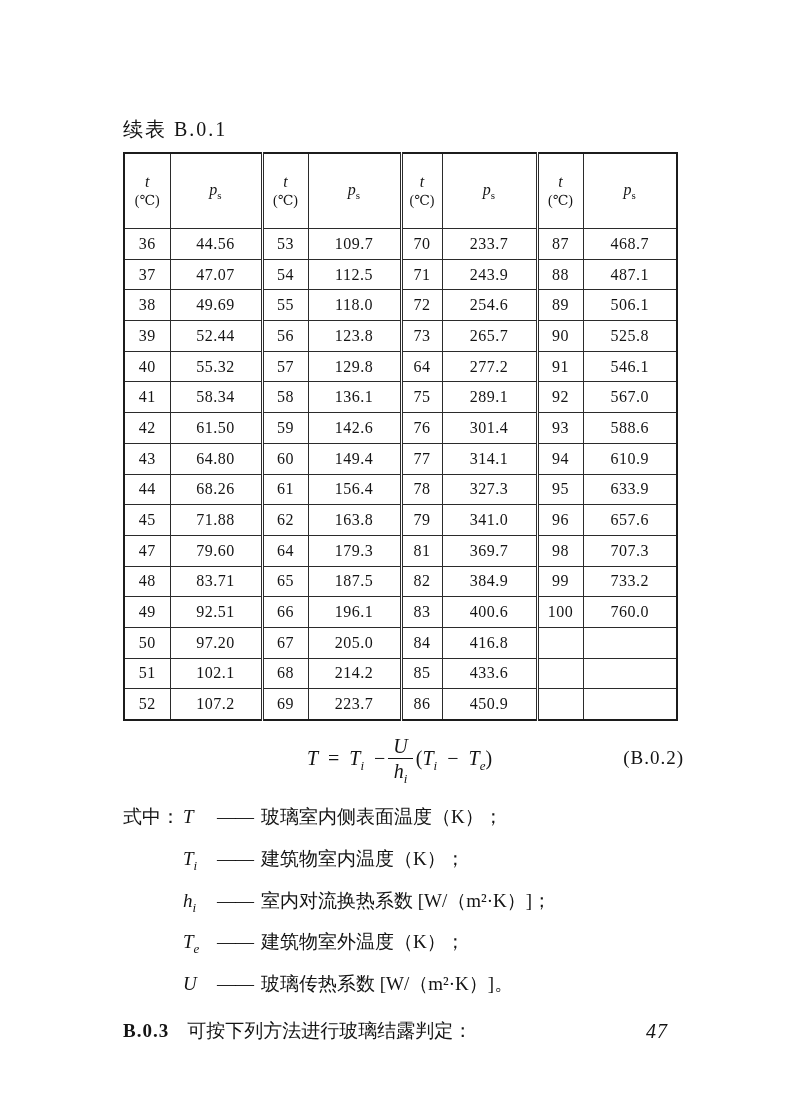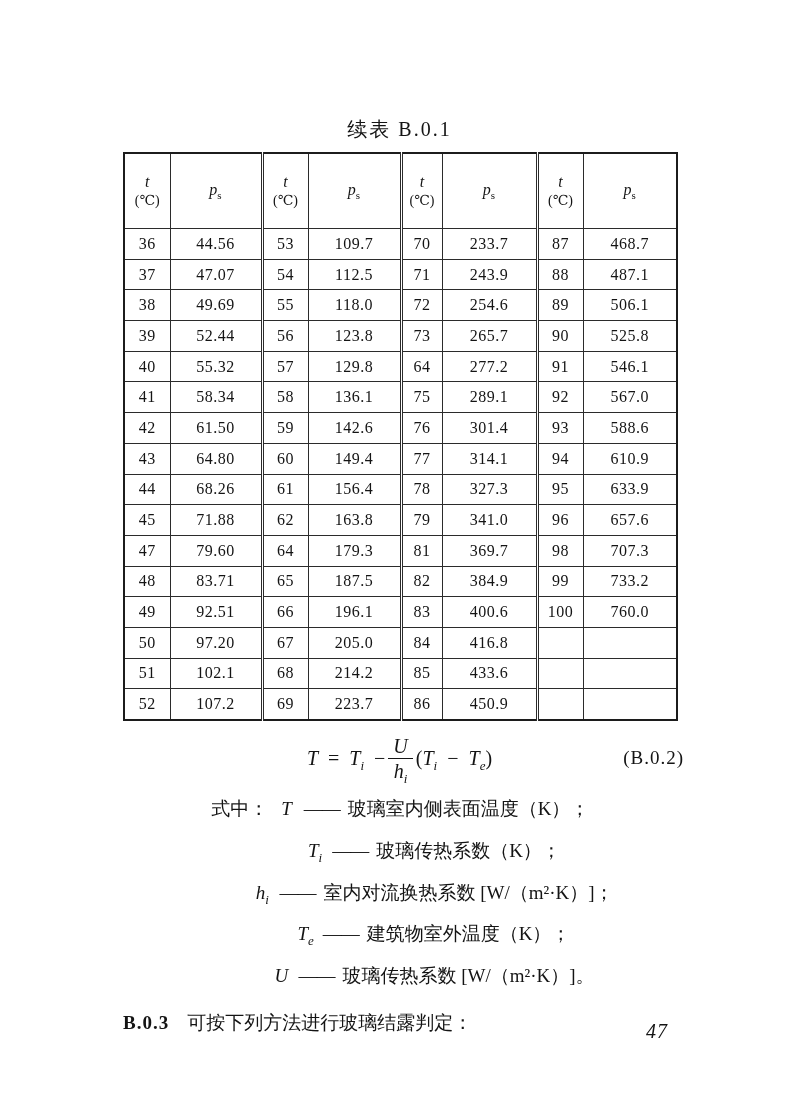--- a/index.html
+++ b/index.html
@@ -3,21 +3,21 @@
 <meta charset="utf-8">
 <style>
   html,body{margin:0;padding:0;}
   body{
     width:800px;height:1120px;position:relative;
     background:#ffffff;color:#141414;
     font-family:"Liberation Serif","DejaVu Serif",serif;
   }
   .content{position:absolute;left:123px;top:116px;width:553px;}
   .doc-title{
-    text-align:center;font-size:20px;letter-spacing:2px;
+    font-size:20px;letter-spacing:2px;
     margin:0 0 9px 0;font-weight:400;
   }
   table.data{
     width:553px;border-collapse:collapse;table-layout:fixed;
     border:2px solid #1c1c1c;
   }
   table.data th, table.data td{
     border:1px solid #2b2b2b;text-align:center;vertical-align:middle;
     padding:0;font-weight:400;
   }
@@ -38,21 +38,21 @@
   }
   .formula .gap{display:inline-block;width:10px;}
   .formula sub{font-size:13px;line-height:0;}
   .frac{display:inline-flex;flex-direction:column;text-align:center;vertical-align:middle;margin:0 3px;font-style:italic;}
   .frac .num{display:block;padding:0 5px 1px 5px;border-bottom:1.5px solid #141414;line-height:22px;}
   .frac .den{display:block;padding:1px 5px 0 5px;line-height:22px;}
   .eq-number{
     position:absolute;right:-8px;top:50%;transform:translateY(-50%);
     font-size:19px;font-style:normal;letter-spacing:1px;
   }
-  .where{margin-top:4px;text-align:center;}
+  .where{margin-top:12px;}
   .def-line{font-size:19px;line-height:35px;white-space:nowrap;}
   .where-prefix{display:inline-block;width:60px;}
   .sym{display:inline-block;min-width:34px;font-style:italic;}
   .sym sub{font-size:13px;font-style:italic;}
   .dash{letter-spacing:-1px;margin-right:8px;}
   .clause{font-size:19px;margin-top:10px;}
   .page-number{
     position:absolute;right:132px;top:1020px;
     font-size:20px;font-style:italic;letter-spacing:1px;
   }
@@ -294,21 +294,21 @@
       <span style="font-style:normal">)</span>
     </span>
     <span class="eq-number">(B.0.2)</span>
   </div>
 
   <div class="where">
     <div class="def-line">
       <span class="where-prefix">式中：</span><span class="sym"><span>T</span><sub></sub></span><span class="dash">——</span><span>玻璃室内侧表面温度（K）；</span>
     </div>
     <div class="def-line">
-      <span class="where-prefix"></span><span class="sym"><span>T</span><sub>i</sub></span><span class="dash">——</span><span>玻璃传热系数（K）；</span>
+      <span class="where-prefix"></span><span class="sym"><span>T</span><sub>i</sub></span><span class="dash">——</span><span>建筑物室内温度（K）；</span>
     </div>
     <div class="def-line">
       <span class="where-prefix"></span><span class="sym"><span>h</span><sub>i</sub></span><span class="dash">——</span><span>室内对流换热系数 [W/（m²·K）]；</span>
     </div>
     <div class="def-line">
       <span class="where-prefix"></span><span class="sym"><span>T</span><sub>e</sub></span><span class="dash">——</span><span>建筑物室外温度（K）；</span>
     </div>
     <div class="def-line">
       <span class="where-prefix"></span><span class="sym"><span>U</span><sub></sub></span><span class="dash">——</span><span>玻璃传热系数 [W/（m²·K）]。</span>
     </div>

